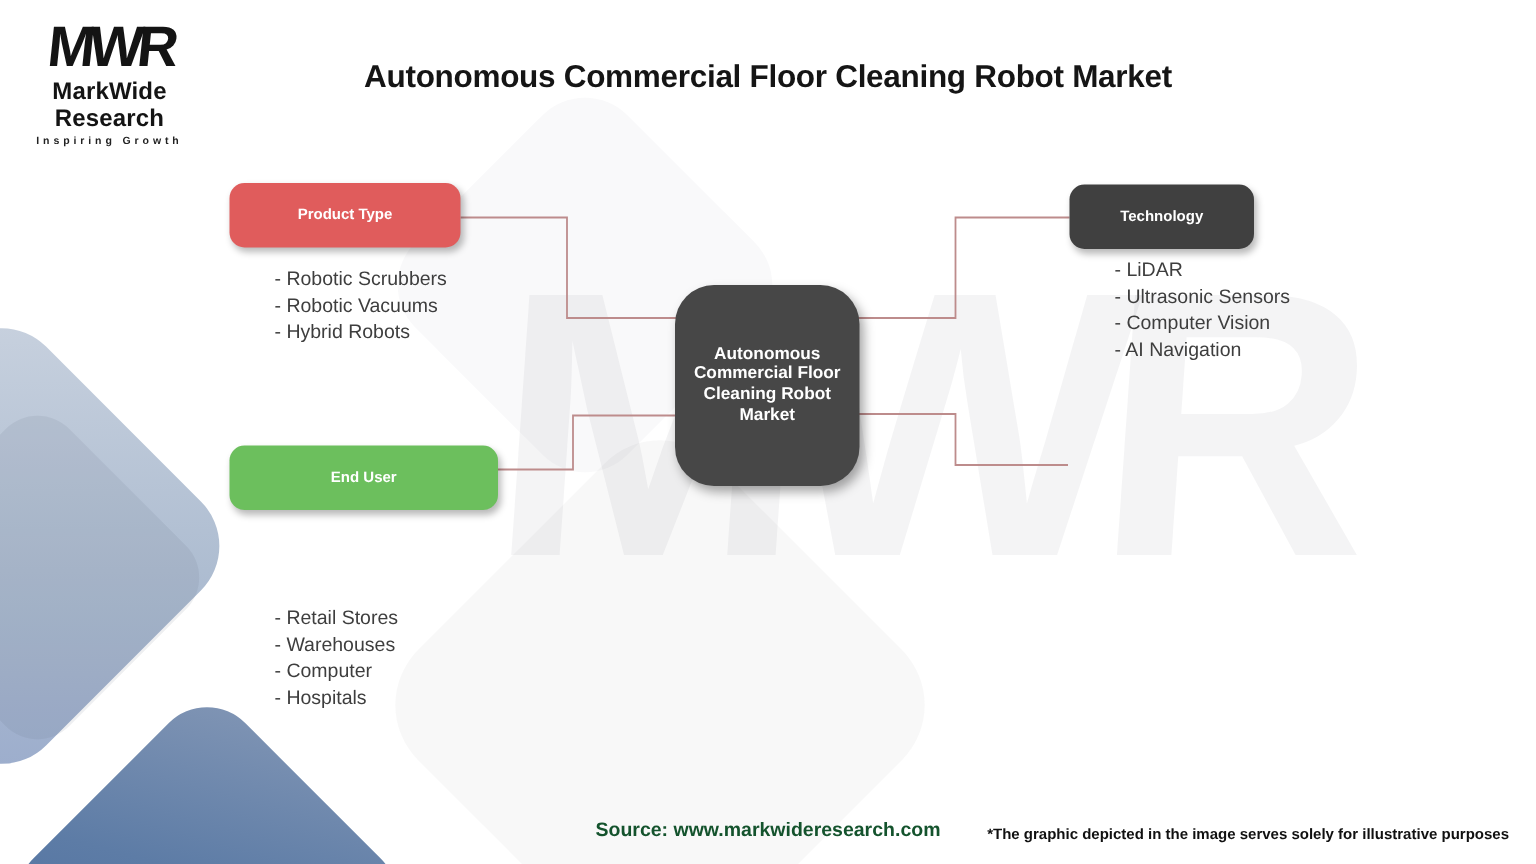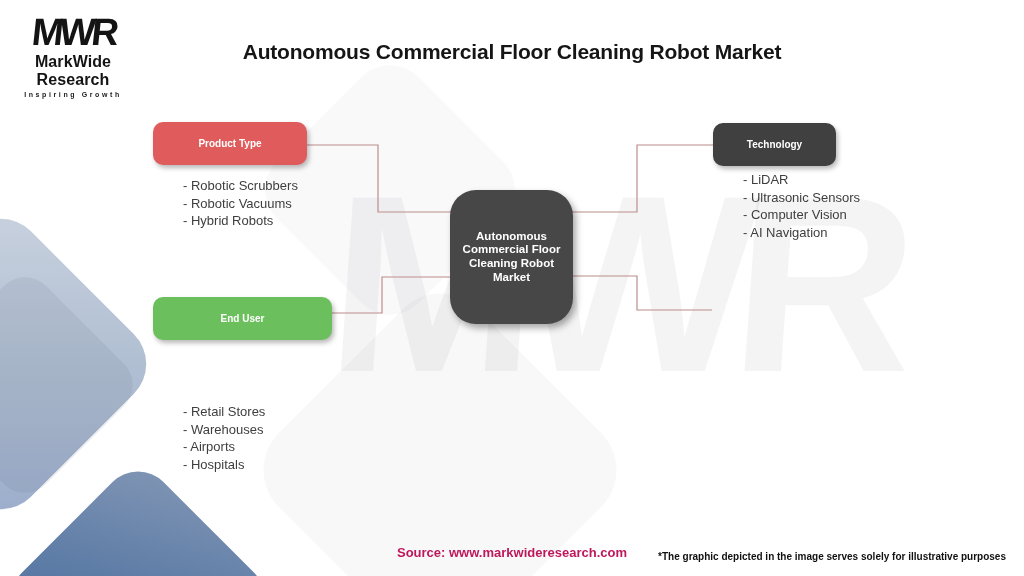--- a/index.html
+++ b/index.html
@@ -57,21 +57,21 @@
   .box-application{left:713px;top:289px;width:155px;background:#eac73e;}
   
   .item-list{position:absolute;z-index:3;list-style:none;margin:0;padding:0;
     font-size:13px;line-height:17.6px;color:#3e3e3e;}
   .list-product-type{left:183px;top:177px;}
   .list-technology{left:743px;top:171px;}
   .list-end-user{left:183px;top:358px;margin-top:45px;}
   .list-application{left:743px;top:342px;}
   
   .source{position:absolute;left:0;right:0;top:545px;text-align:center;z-index:3;
-    font-size:13px;font-weight:700;color:#be185d;}
+    font-size:13px;font-weight:700;color:#14532d;}
   .disclaimer{position:absolute;right:18px;top:551px;z-index:3;
     font-size:10px;font-weight:700;color:#111;text-align:center;}
 </style>
 </head>
 <body>
 
 <div class="canvas">
 
   <div class="bg-layer">
     <div class="watermark">MWR</div>
@@ -119,21 +119,21 @@
     <li>- Computer Vision</li>
     <li>- AI Navigation</li>
   </ul>
 
   <div class="branch-box box-end-user">
     <span>End User</span>
   </div>
   <ul class="item-list list-end-user">
     <li>- Retail Stores</li>
     <li>- Warehouses</li>
-    <li>- Airports</li>
+    <li>- Computer</li>
     <li>- Hospitals</li>
   </ul>
 
 
   <div class="source">Source: www.markwideresearch.com</div>
   <div class="disclaimer">*The graphic depicted in the image serves solely for illustrative purposes</div>
 
 </div>
 
 </body></html>

